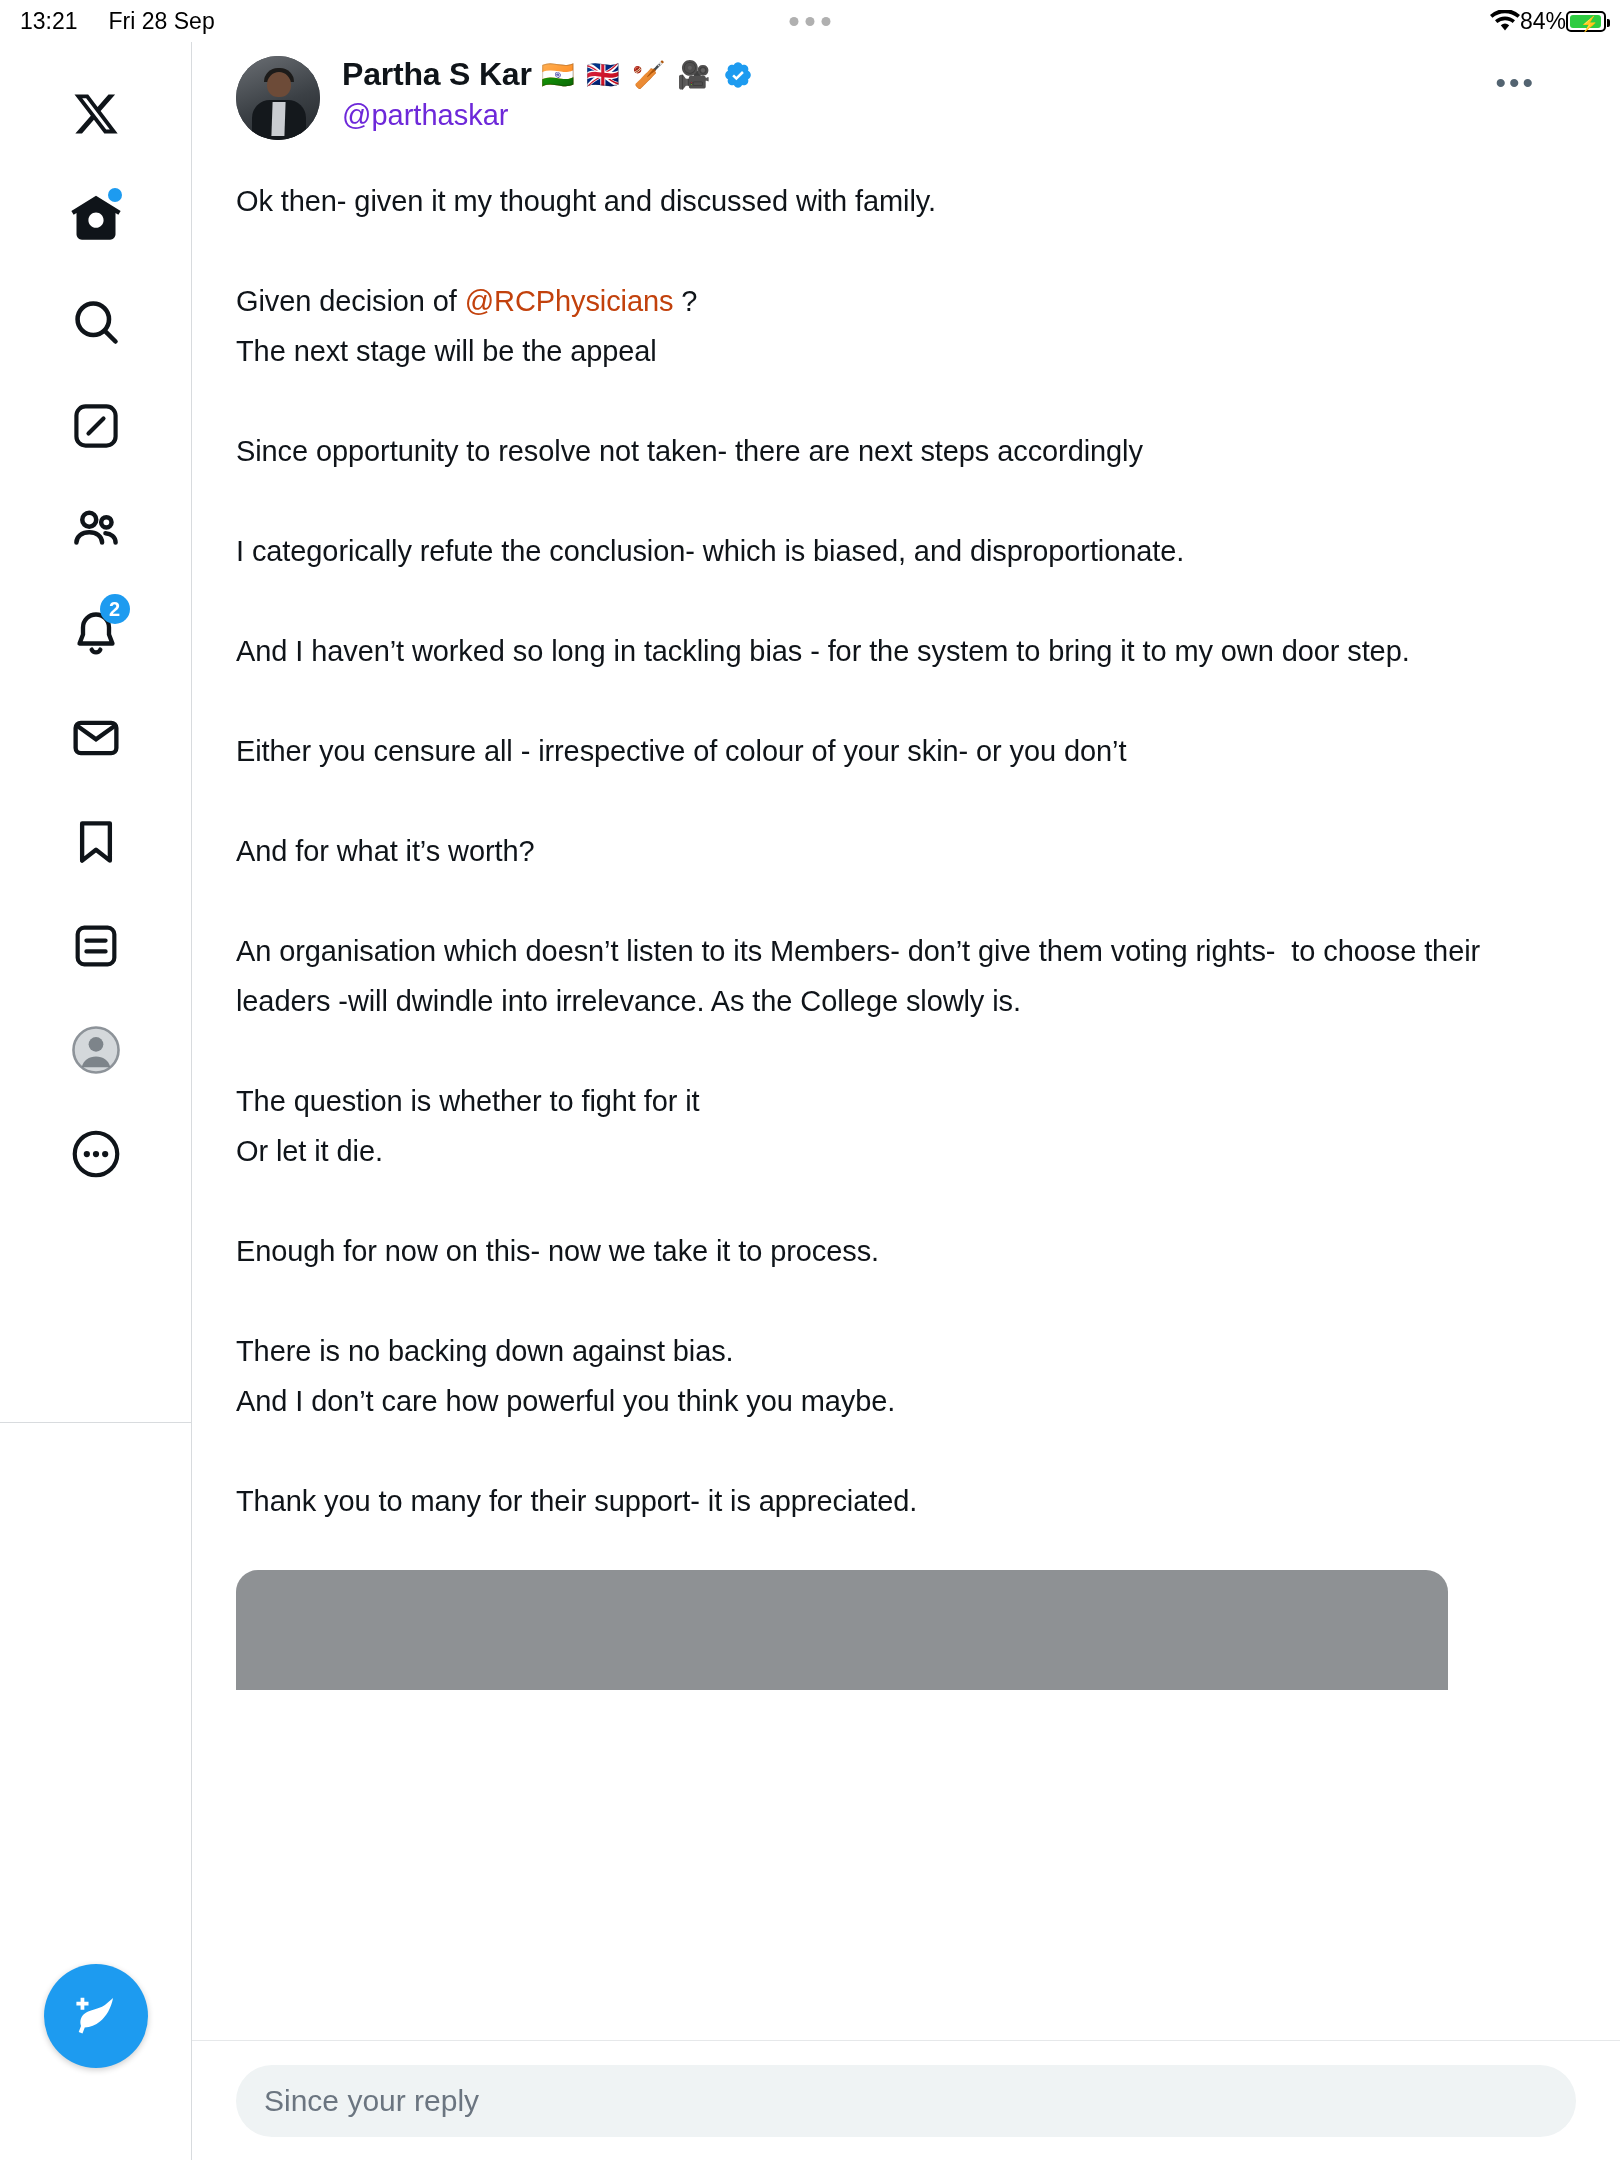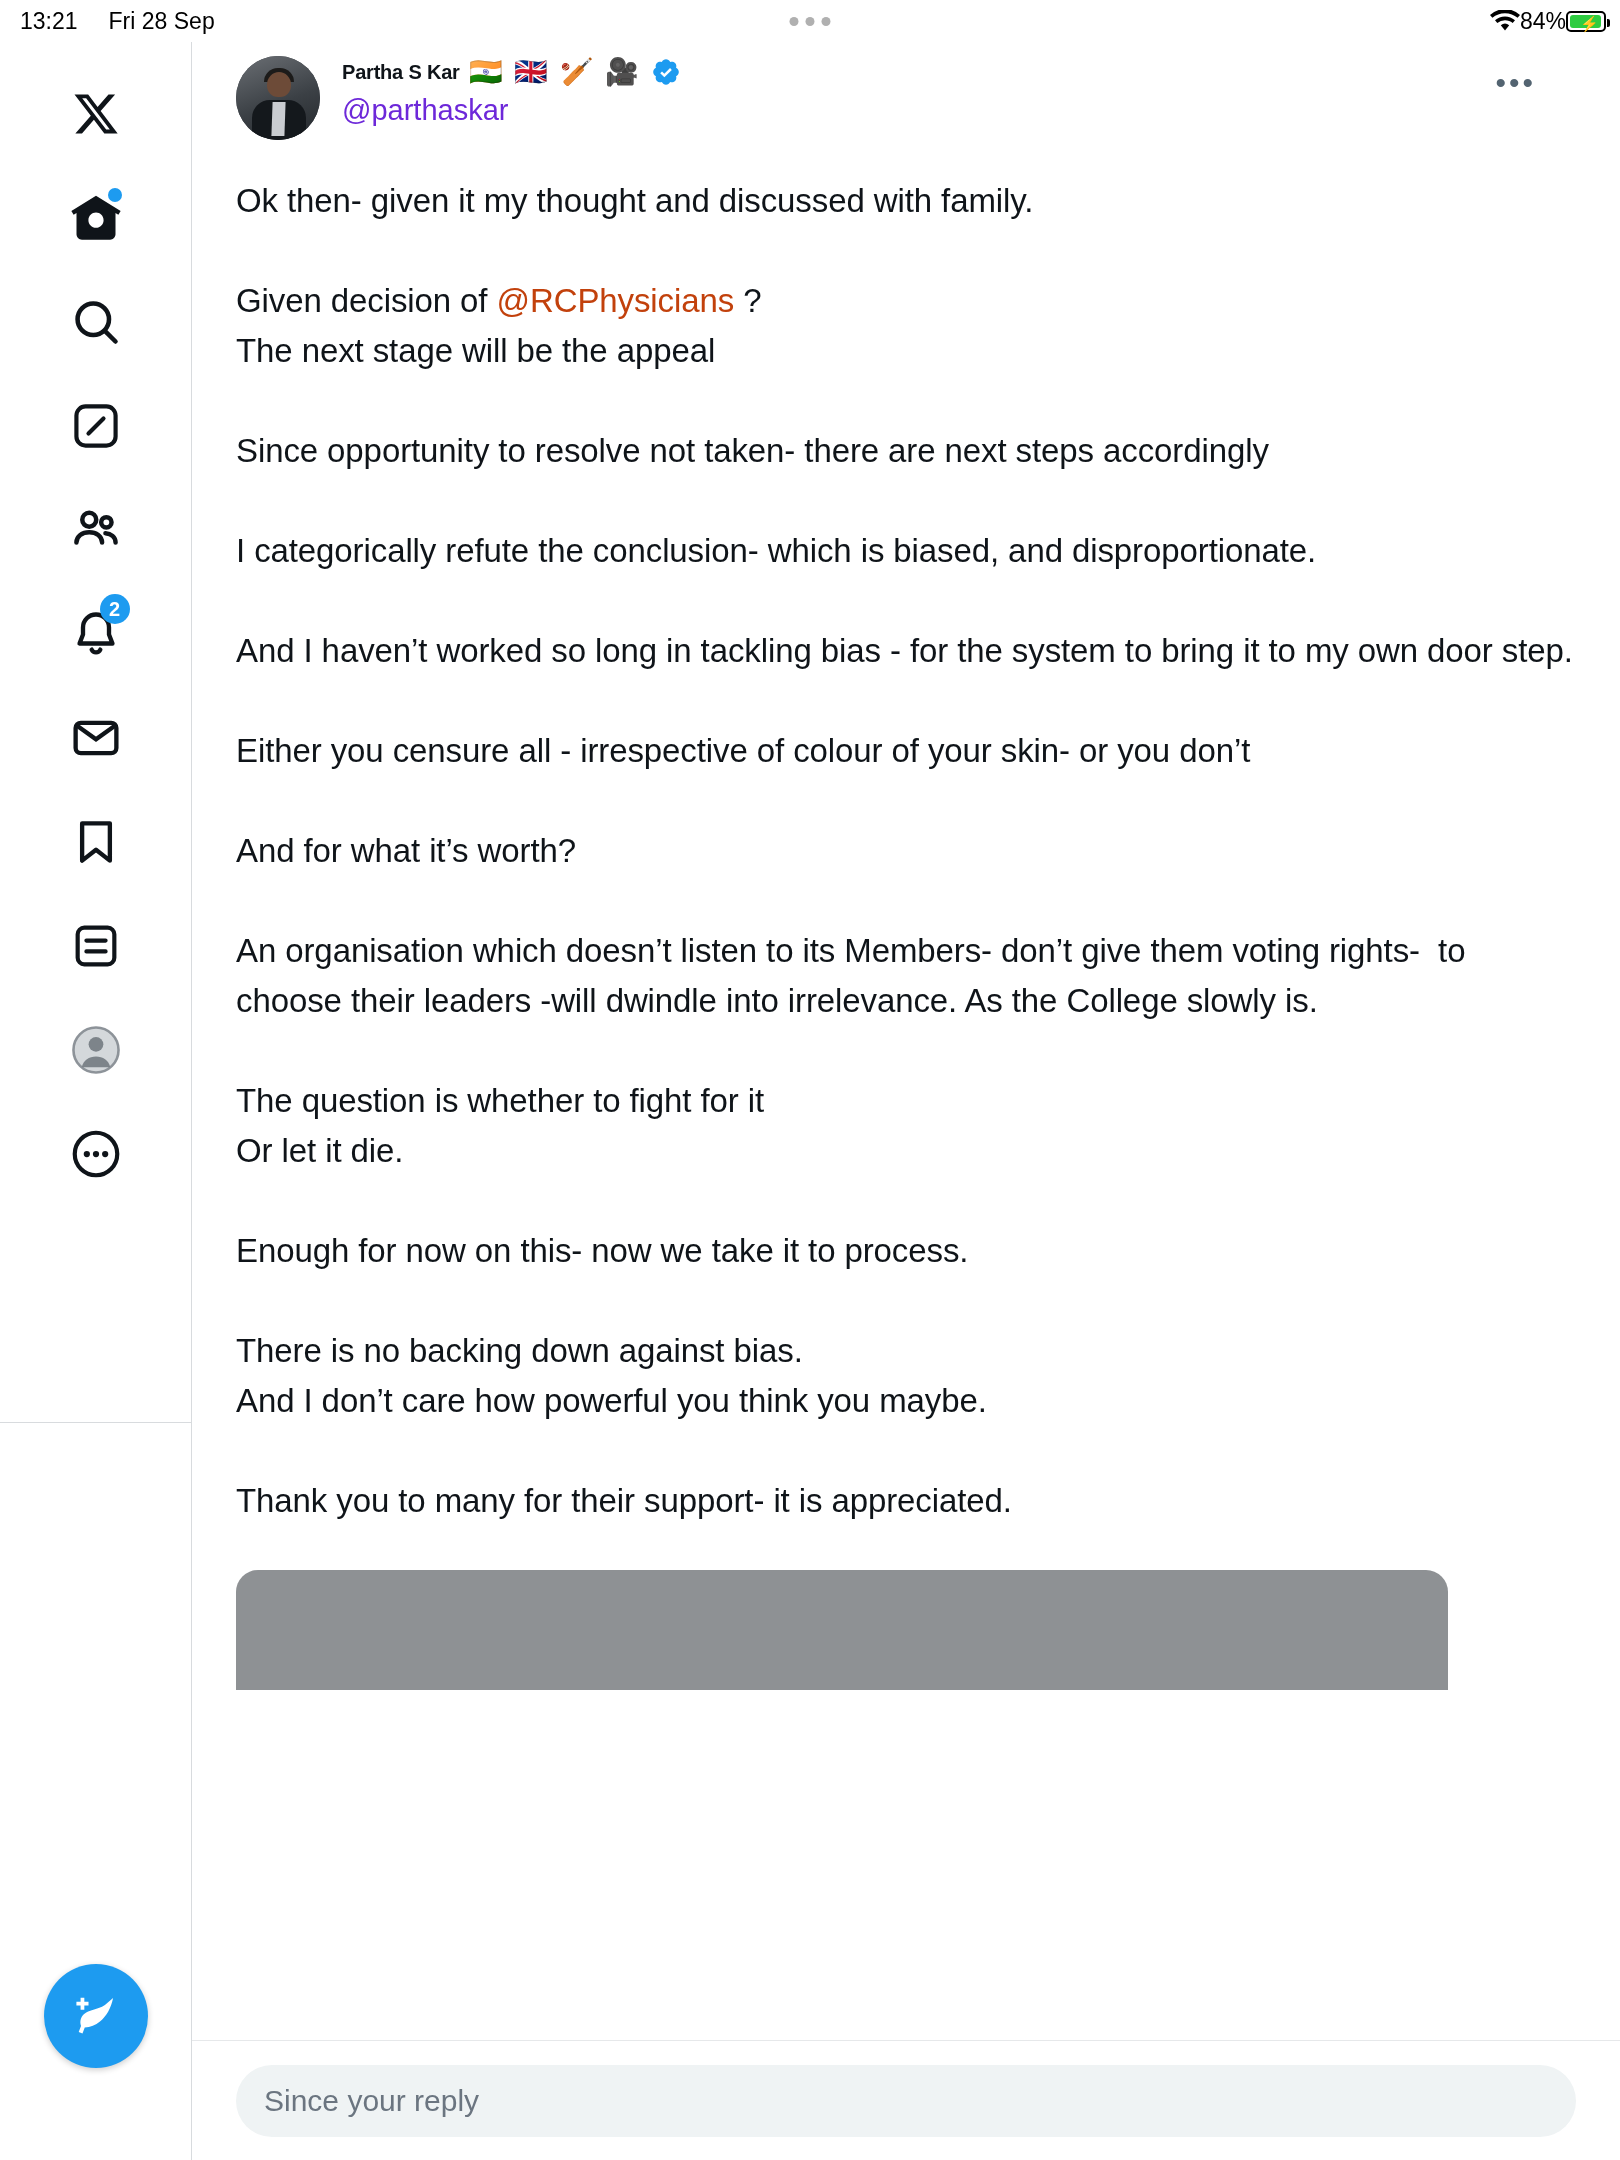--- a/index.html
+++ b/index.html
@@ -91,32 +91,32 @@
     background: #3a3f45; flex: none; position: relative;
   }
   .av-bg { position: absolute; inset: 0; background: linear-gradient(160deg,#6b6f74 0%,#3b4045 55%,#23272b 100%); }
   .av-head { position: absolute; left: 31px; top: 16px; width: 24px; height: 25px; border-radius: 50% 50% 45% 45%; background: #6d4b38; }
   .av-hair { position: absolute; left: 28px; top: 12px; width: 30px; height: 14px; border-radius: 14px 14px 0 0; background: #1c1b1a; }
   .av-body { position: absolute; left: 16px; top: 44px; width: 54px; height: 44px; border-radius: 18px 18px 0 0; background: #14181c; }
   .av-shirt { position: absolute; left: 36px; top: 46px; width: 13px; height: 34px; background: #c9ccd0; transform: skewX(-2deg); }
 
   .names { margin-left: 22px; }
   .name-row { display: flex; align-items: center; gap: 10px; }
-  .display-name { font-size: 20px; font-weight: 700; color: #0f1419; letter-spacing: -0.2px; }
+  .display-name { font-size: 32px; font-weight: 700; color: #0f1419; letter-spacing: -0.2px; }
   .emojis { font-size: 27px; letter-spacing: 2px; }
   .verified { width: 30px; height: 30px; flex: none; }
   .handle { font-size: 29px; color: #6d28d9; margin-top: 6px; }
   .more-btn {
     position: absolute; right: 40px; top: 26px; color: #536471; font-size: 30px;
     letter-spacing: 3px; line-height: 1;
   }
 
   .body-text {
     margin-top: 36px;
-    font-size: 33px;
+    font-size: 29px;
     line-height: 50px;
     color: #0f1419;
     white-space: pre-wrap;
     letter-spacing: -0.1px;
   }
   .mention { color: #c2410c; }
 
   .media-placeholder {
     margin-top: 44px;
     height: 120px;

